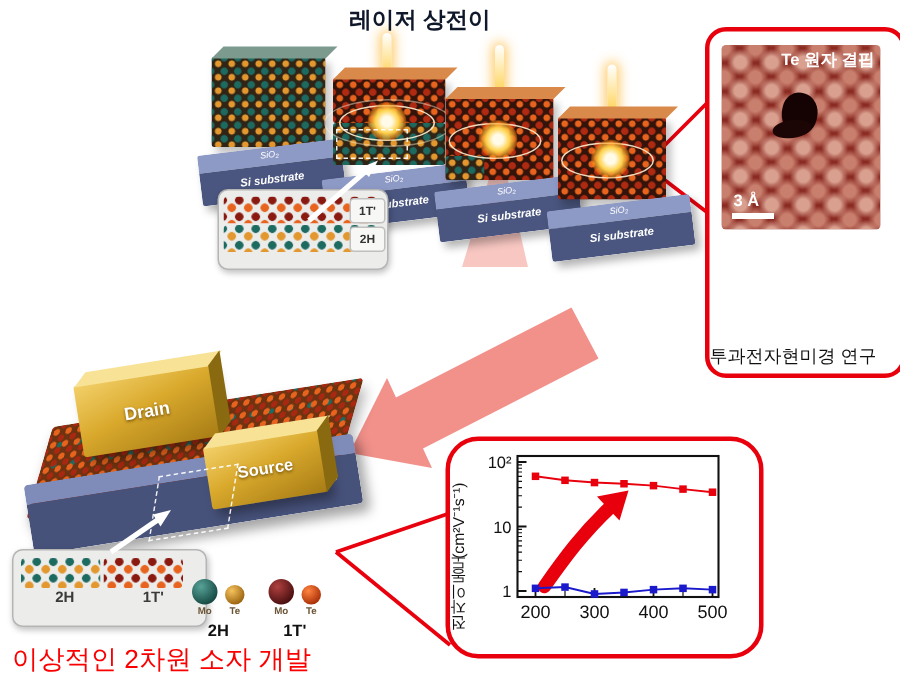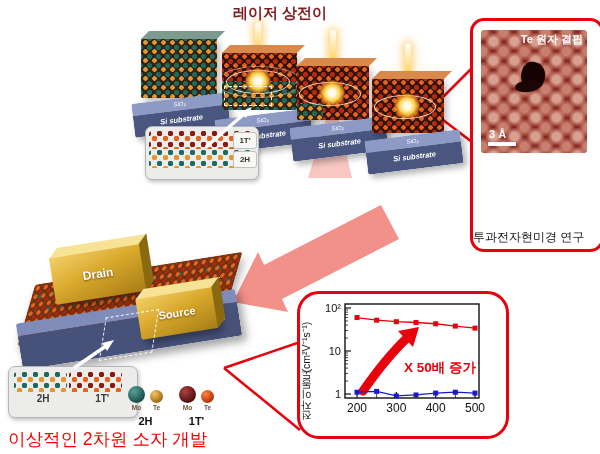--- a/index.html
+++ b/index.html
@@ -1,21 +1,21 @@
 <!DOCTYPE html>
 <html><head>
 <meta charset="utf-8">
 <style>
   html,body{margin:0;padding:0;background:#fff;font-family:"Liberation Sans",sans-serif;}
   #canvas{position:relative;width:600px;height:454px;background:#fff;overflow:hidden;}
   .abs{position:absolute;}
   svg.overlay{position:absolute;left:0;top:0;width:600px;height:454px;pointer-events:none;}
   #bg-overlay{z-index:1;} #fg-overlay{z-index:6;}
   
-  .fig-title{left:205px;top:4px;width:150px;text-align:center;font-weight:bold;font-size:15px;color:#7f1d1d;z-index:4;}
+  .fig-title{left:205px;top:4px;width:150px;text-align:center;font-weight:bold;font-size:15px;color:#0f172a;z-index:4;}
   .center-call{left:180px;top:171px;width:240px;text-align:center;font-weight:bold;font-size:14.5px;line-height:19px;color:#fb0000;z-index:4;}
   .conclusion{left:8px;top:427px;font-weight:normal;font-size:17.5px;color:#fb0000;z-index:4;}
   
   .cube{width:110px;height:150px;z-index:2;}
   .beam{position:absolute;width:6px;border-radius:3px;
     background:linear-gradient(to bottom,rgba(255,230,150,0),rgba(255,214,100,.95) 40%,#fff6cc);
     box-shadow:0 0 8px 2px rgba(255,190,70,.8);}
   .glow{position:absolute;width:26px;height:26px;border-radius:50%;
     background:radial-gradient(circle,#fffbe8 0 18%,#ffd24d 42%,rgba(255,140,20,.55) 65%,rgba(255,140,20,0) 75%);}
   .ring{position:absolute;border:1.5px solid rgba(255,240,210,.9);border-radius:50%;}
@@ -284,21 +284,20 @@
         <rect x="57.5" y="98.72011453819633" width="5" height="5" fill="#1a1acc"></rect>
         <rect x="77.16666666666667" y="97.88999286479469" width="5" height="5" fill="#1a1acc"></rect>
         <rect x="96.83333333333334" y="102.46757209410903" width="5" height="5" fill="#1a1acc"></rect>
         <rect x="116.5" y="101.45788497257955" width="5" height="5" fill="#1a1acc"></rect>
         <rect x="136.16666666666669" y="99.58886013999266" width="5" height="5" fill="#1a1acc"></rect>
         <rect x="155.83333333333331" y="98.72011453819633" width="5" height="5" fill="#1a1acc"></rect>
         <rect x="175.5" y="99.58886013999266" width="5" height="5" fill="#1a1acc"></rect>
       </g>
   </svg>
   <div class="abs ylabel">전자이동도 (cm²V⁻¹s⁻¹)</div>
-  <div class="abs chart-ann">X 50배 증가</div>
 
   <div class="abs conclusion">이상적인 2차원 소자 개발</div>
 
   <svg class="overlay" id="fg-overlay">
     <g>
       <line x1="206" y1="147" x2="244" y2="114" stroke="#fff" stroke-width="3.5"></line>
       <polygon points="252,107 246,118 240,112" fill="#fff"></polygon>
     </g>
     <g>
       <line x1="74" y1="368" x2="106" y2="346" stroke="#fff" stroke-width="3.5"></line>

